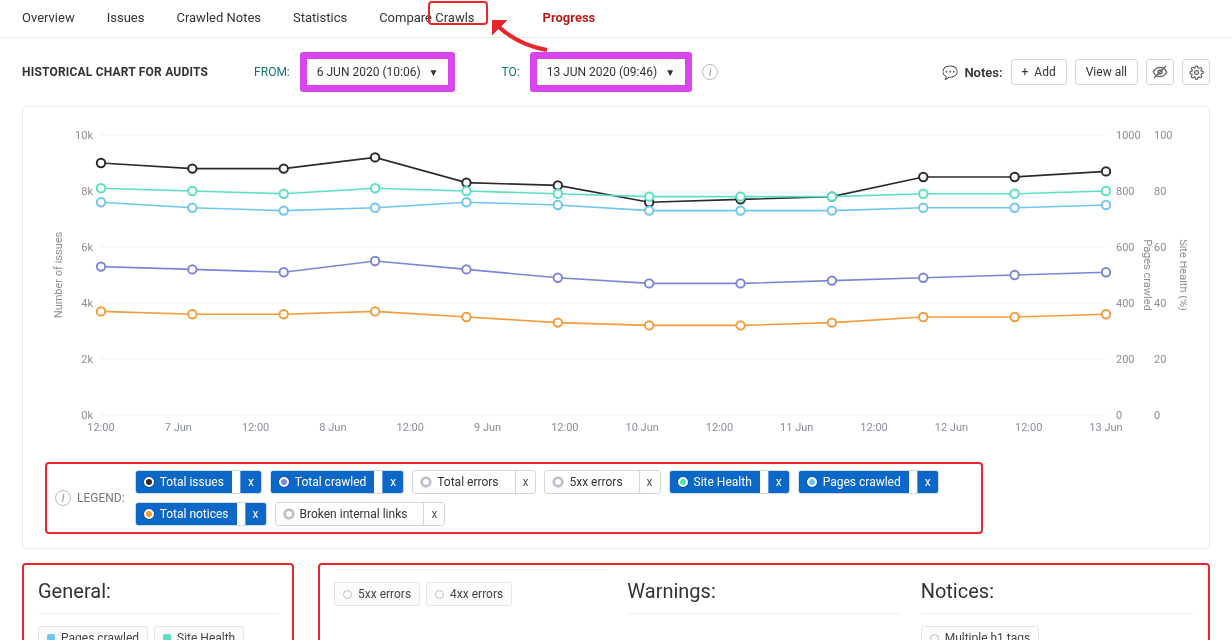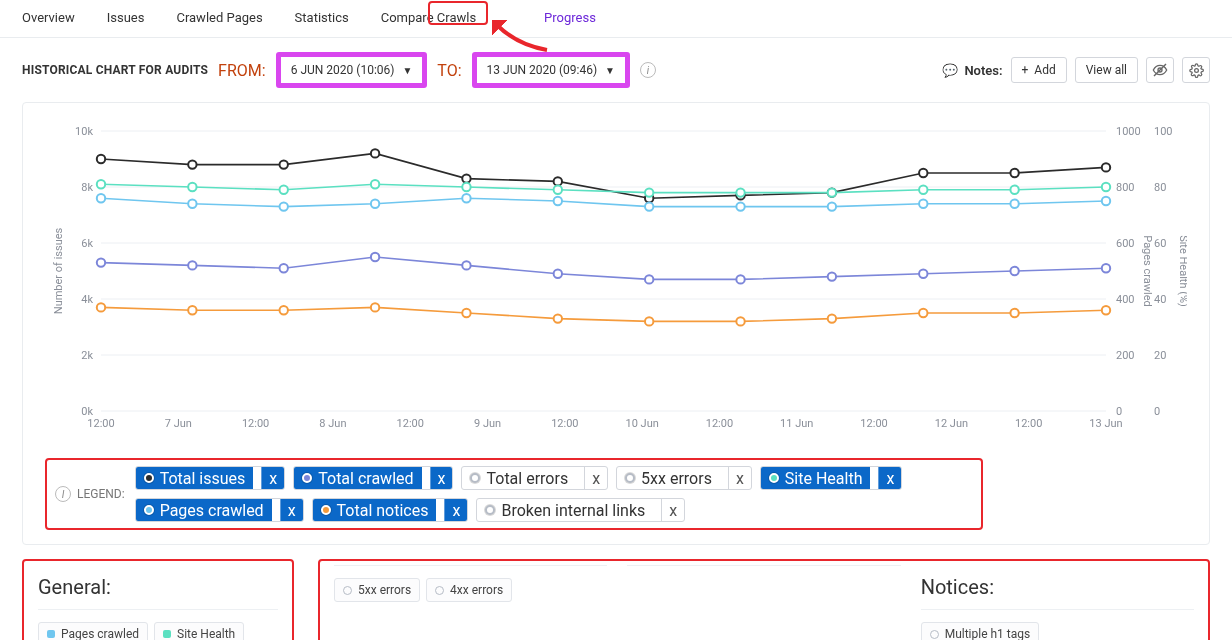--- a/index.html
+++ b/index.html
@@ -1,34 +1,34 @@
 <!DOCTYPE html>
 <html><head>
 <meta charset="utf-8">
 <style>
   * { box-sizing: border-box; }
   body { margin:0; padding:0; font-family: -apple-system, BlinkMacSystemFont, "Segoe UI", Roboto, Arial, sans-serif; font-size:13px; color:#333; background:#fff; width:1232px; }
   .tabs { display:flex; gap:32px; padding:8px 22px 10px; border-bottom:1px solid #e9ecef; }
   .tab { color:#333; cursor:pointer; padding:2px 0; }
-  .tab.active { color:#6d28d9; font-weight:400;padding-left:36px; }
+  .tab.active { color:#b91c1c; font-weight:700;padding-left:36px; }
   .tab-hl { position:absolute; border:2.5px solid #e9262c; border-radius:4px; left:428px; top:1px; width:60px; height:24px; pointer-events:none; }
   .toolbar { display:flex; align-items:center; padding:14px 22px; gap:10px; position:relative; }
   .toolbar .label { text-transform:uppercase; font-weight:700; color:#333; font-size:12px; letter-spacing:.2px; }
-  .toolbar .sublabel { text-transform:uppercase; color:#c2410c; font-size:16px; }
-  .dd { display:inline-flex; align-items:center; gap:8px; border:5px solid #d946ef; border-radius:3px; padding:6px 10px; background:#fff; text-transform:uppercase; font-size:12px; cursor:pointer; }
+  .toolbar .sublabel { text-transform:uppercase; color:#0f766e; font-size:12px;margin-left:36px; }
+  .dd { display:inline-flex; align-items:center; gap:8px; border:7px solid #d946ef; border-radius:3px; padding:6px 10px; background:#fff; text-transform:uppercase; font-size:12px; cursor:pointer; }
   .dd .caret { font-size:10px; color:#333; }
   .right-tools { margin-left:auto; display:flex; align-items:center; gap:8px; }
   .notes { display:inline-flex; align-items:center; gap:6px; font-weight:600; }
   .btn { border:1px solid #d3d6dc; border-radius:3px; background:#fff; padding:5px 10px; font-size:12px; cursor:pointer; display:inline-flex; align-items:center; gap:6px; color:#333; }
   .icon-btn { border:1px solid #d3d6dc; border-radius:3px; background:#fff; width:28px; height:26px; display:inline-flex; align-items:center; justify-content:center; cursor:pointer; color:#555; }
   .info-circ { width:16px; height:16px; border-radius:50%; border:1px solid #bbb; color:#888; font-style:italic; display:inline-flex; align-items:center; justify-content:center; font-size:10px; }
   .chart-card { border:1px solid #e9ecef; border-radius:4px; margin:0 22px; padding:18px 22px 14px; position:relative; }
   .legend-row { display:flex; align-items:center; gap:10px; margin-top:14px; border:2.5px solid #e9262c; border-radius:4px; padding:6px 8px; width:938px; }
   .legend-row .legend-label { text-transform:uppercase; color:#777; font-size:12px; display:inline-flex; align-items:center; gap:6px; }
-  .chip { display:inline-flex; align-items:center; gap:8px; border:1px solid #d3d6dc; border-radius:3px; background:#fff; height:24px; overflow:hidden; font-size:16px; }
+  .chip { display:inline-flex; align-items:center; gap:8px; border:1px solid #d3d6dc; border-radius:3px; background:#fff; height:24px; overflow:hidden; font-size:12px; }
   .chip .body { display:inline-flex; align-items:center; gap:6px; padding:0 8px; height:100%; }
   .chip.active .body { background:#0b68c8; color:#fff; }
   .chip .close { padding:0 7px; height:100%; display:inline-flex; align-items:center; border-left:1px solid #d3d6dc; cursor:pointer; color:#555; }
   .chip.active .close { background:#0b68c8; color:#fff; border-left:1px solid rgba(255,255,255,.35); }
   .marker { width:10px; height:10px; border-radius:50%; border:2px solid #fff; display:inline-block; box-shadow:0 0 0 1px rgba(0,0,0,.15); }
   .sections-row { display:flex; gap:24px; padding:14px 22px 0; }
   .section-card { border:2.5px solid #e9262c; border-radius:4px; padding:12px 14px; }
   .section-card.general { width:272px; flex:0 0 272px; }
   .section-card.wide { flex:1; display:flex; gap:20px; }
   .col { flex:1; }
@@ -41,21 +41,21 @@
   .arrow { position:absolute; left:492px; top:20px; pointer-events:none; }
   svg text { font-size:11px; fill:#8a8f99; }
   .axis-title { font-size:11px; fill:#8a8f99; }
 </style>
 </head>
 <body>
 
 <div class="tabs" style="position:relative;">
   <div class="tab">Overview</div>
   <div class="tab">Issues</div>
-  <div class="tab">Crawled Pages</div>
+  <div class="tab">Crawled Notes</div>
   <div class="tab">Statistics</div>
   <div class="tab">Compare Crawls</div>
   <div class="tab active">Progress</div>
   <div class="tab-hl"></div>
   <svg class="arrow" width="60" height="40" viewBox="0 0 60 40">
     <defs>
         <marker id="ah" markerWidth="8" markerHeight="8" refX="1" refY="4" orient="auto">
           <path d="M0,0 L8,4 L0,8 Z" fill="#e9262c"></path>
         </marker>
       </defs>
@@ -300,20 +300,21 @@
             <span class="ring2"></span>
             <span>5xx errors</span>
           </span>
           <span class="tag">
             <span class="ring2"></span>
             <span>4xx errors</span>
           </span>
         </div>
     </div>
     <div class="col">
+      <div class="section-title">Warnings:</div>
       <div class="divider"></div>
     </div>
     <div class="col">
       <div class="section-title">Notices:</div>
       <div class="divider"></div>
       <div class="tag-row" id="notices-tags">
           <span class="tag">
             <span class="ring2"></span>
             <span>Multiple h1 tags</span>
           </span>

